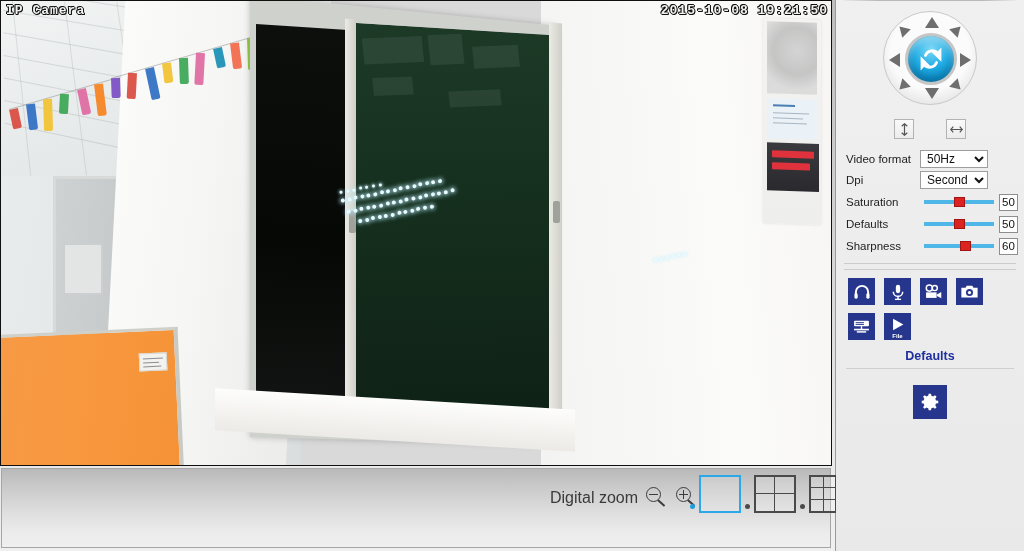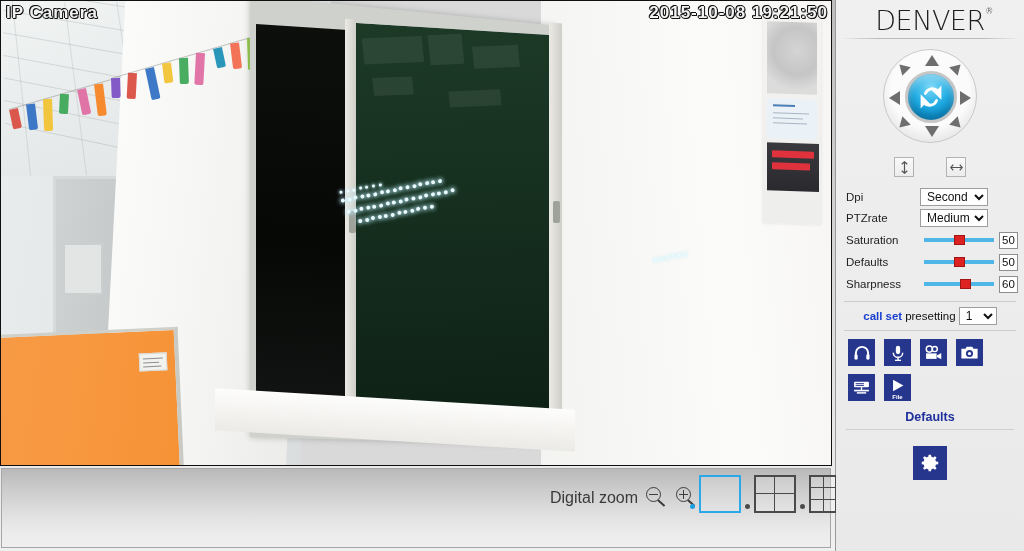--- a/index.html
+++ b/index.html
@@ -159,22 +159,22 @@
   .poster .blthin { position: absolute; height: 1px; background: #a8b5c2; }
   .poster .darkbox {
     position: absolute; left: 4px; top: 124px; width: 52px; height: 48px;
     background: linear-gradient(180deg,#3a3a3e,#2a2a2e);
   }
   .poster .rd { position: absolute; height: 7px; background: #e0323c; border-radius:1px; }
 
   
   .osd {
     position: absolute;
-    font-family: Liberation Sans, sans-serif;
-    font-size: 17px; font-weight: 700; color: #f2f2f2;
+    font-family: Liberation Mono, monospace;
+    font-size: 13px; font-weight: 700; color: #f2f2f2;
     letter-spacing: 1px;
     text-shadow: 1px 0 0 #111, -1px 0 0 #111, 0 1px 0 #111, 0 -1px 0 #111,
                  1px 1px 0 #111, -1px -1px 0 #111;
     white-space: nowrap;
   }
   #osd-title { left: 5px; top: 2px; }
   #osd-time { right: 3px; top: 2px; }
 
   
   #bottombar {
@@ -555,25 +555,20 @@
               <i></i>
           </span>
         </div>
       </div>
 
     </div>
   </div>
 
   <div id="panel">
 
-    <div id="brand">
-      <span id="brand-text">
-        <span>DENVER</span><sup>®</sup>
-      </span>
-    </div>
     <div class="hr"></div>
 
     <div id="ptz-wrap">
       <div id="ptz">
         <span class="arrow up"></span>
         <span class="arrow down"></span>
         <span class="arrow left"></span>
         <span class="arrow right"></span>
         <span class="arrow ul"></span>
         <span class="arrow ur"></span>
@@ -598,34 +593,34 @@
       </span>
       <span class="flipbtn">
         <svg width="13" height="13" viewBox="0 0 14 14">
           <path d="M1 7 L13 7 M3.5 4 L0.8 7 L3.5 10 M10.5 4 L13.2 7 L10.5 10" fill="none" stroke="#555" stroke-width="1.3"></path>
         </svg>
       </span>
     </div>
 
     <div id="settings">
 
+      <div class="srow">
+        <span class="slabel">Video format</span>
+        <select class="sel w1">
+          <option>50Hz</option>
+        </select>
+      </div>
 
       <div class="srow">
         <span class="slabel">Dpi</span>
         <select class="sel w1">
           <option>Second s</option>
         </select>
       </div>
 
-      <div class="srow">
-        <span class="slabel">PTZrate</span>
-        <select class="sel w1">
-          <option>Medium</option>
-        </select>
-      </div>
 
       <div class="slider-row">
         <span class="slabel">Saturation</span>
         <span class="slider-track">
           <span class="slider-thumb" style="left: 30px;"></span>
         </span>
         <span class="sval">50</span>
       </div>
 
       <div class="slider-row">
@@ -641,28 +636,20 @@
         <span class="slabel">Sharpness</span>
         <span class="slider-track">
           <span class="slider-thumb" style="left: 36px;"></span>
         </span>
         <span class="sval">60</span>
       </div>
 
     </div>
 
     <div id="preset-sep"></div>
-    <div id="preset-row">
-      <span class="lnk">call</span>
-      <span class="lnk">set</span>
-      <span>presetting</span>
-      <select class="sel" style="width:38px;">
-        <option>1</option>
-      </select>
-    </div>
     <div id="preset-sep2"></div>
 
     <div id="icon-grid">
       <div class="irow">
         <span class="ibtn">
           <svg width="18" height="18" viewBox="0 0 20 20">
             <path d="M3.2 13 L3.2 10 A6.8 6.8 0 0 1 16.8 10 L16.8 13" fill="none" stroke="#fff" stroke-width="2.2"></path>
             <rect x="1.6" y="11.4" width="3.6" height="6" rx="1.6" fill="#fff"></rect>
             <rect x="14.8" y="11.4" width="3.6" height="6" rx="1.6" fill="#fff"></rect>
           </svg>

